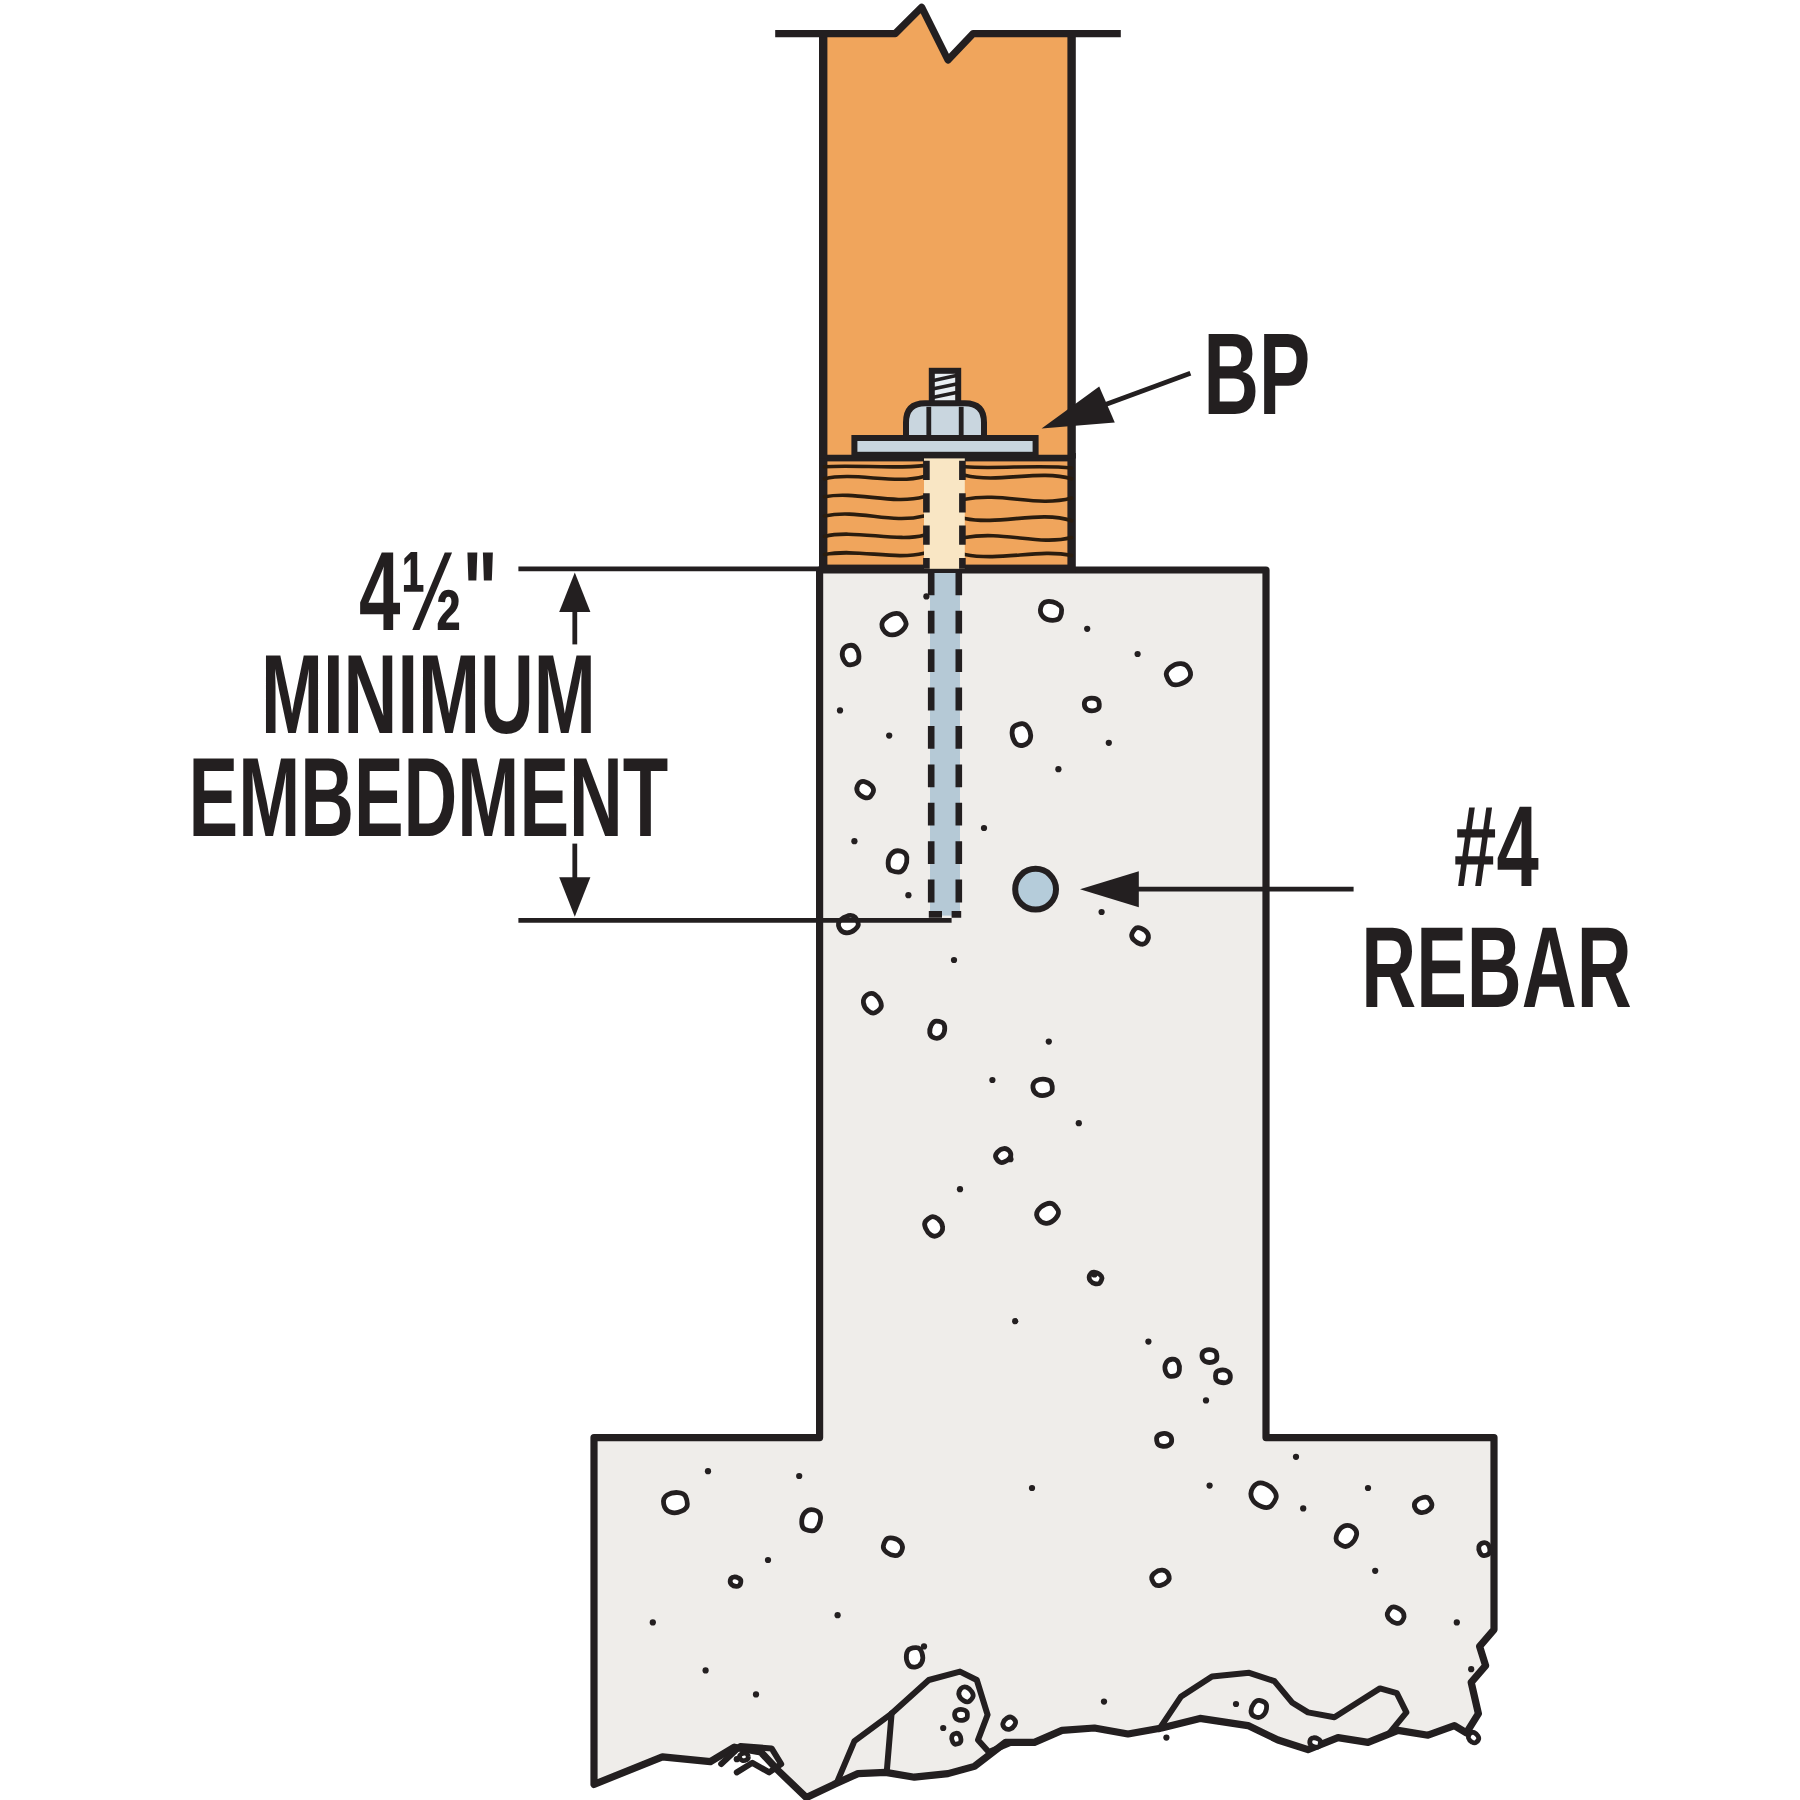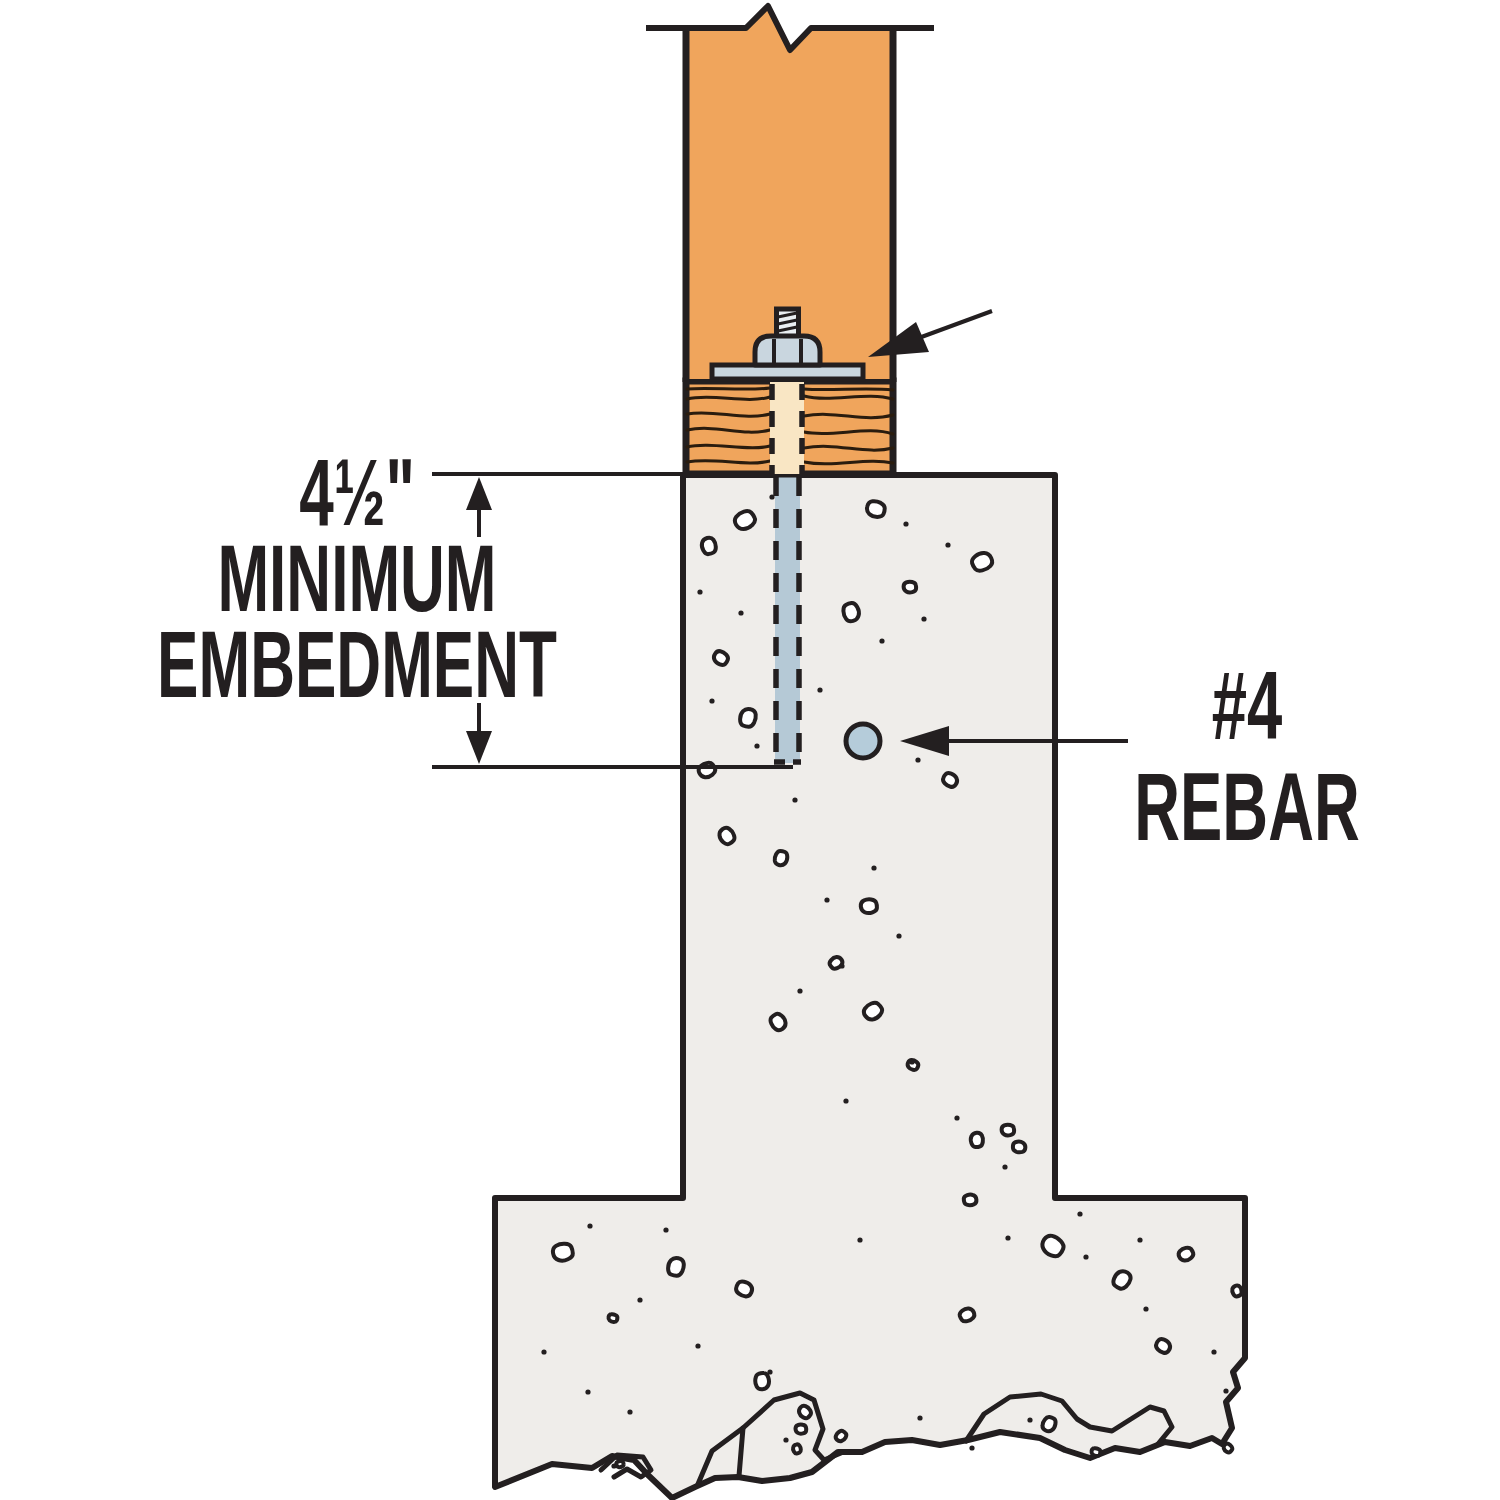--- a/index.html
+++ b/index.html
@@ -188,19 +188,22 @@
   <line x1="992" y1="311" x2="897" y2="346" style="stroke:var(--ink);stroke-width:4;"></line>
   <polygon points="868,357 916,322 929,352" style="fill:var(--ink);"></polygon>
 </svg>
 
 <div id="embed-label" class="lbl">
   <div class="cond">4½"</div>
   <div class="cond">MINIMUM</div>
   <div class="cond">EMBEDMENT</div>
 </div>
 
+<div id="bp-label" class="lbl">
+  <div class="cond-left">BP</div>
+</div>
 
 <div id="rebar-label" class="lbl">
   <div class="cond">#4</div>
   <div class="cond">REBAR</div>
 </div>
 
 </div>
 
 </body></html>

